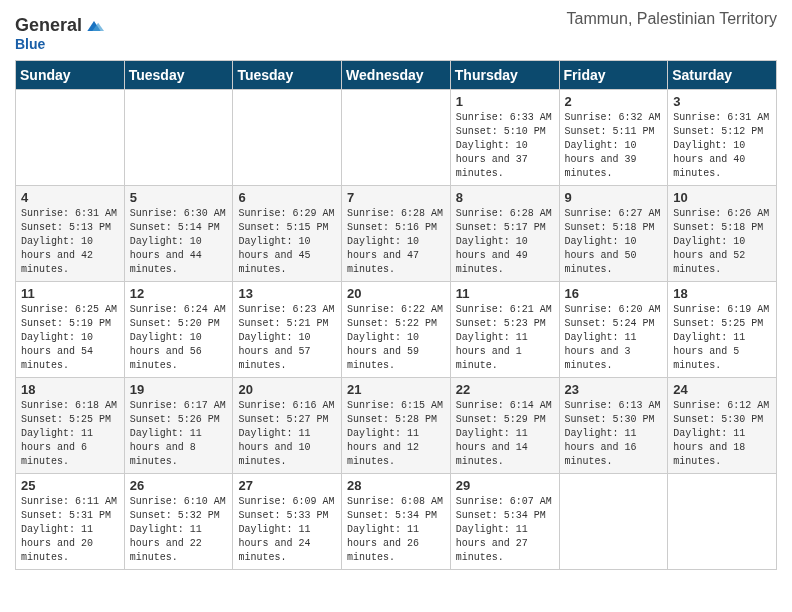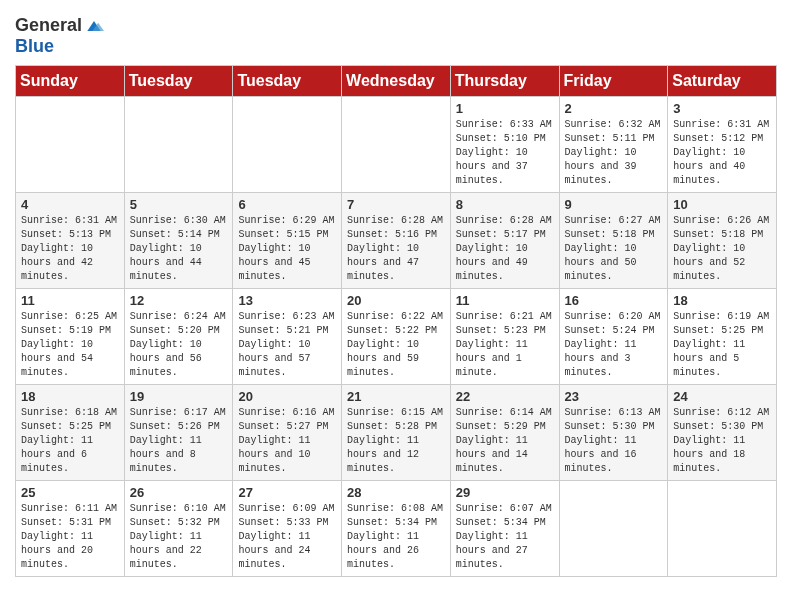--- a/index.html
+++ b/index.html
@@ -25,21 +25,21 @@
     .logo-text {
       display: flex;
       align-items: center;
     }
     .logo-general {
       font-size: 18px;
       font-weight: bold;
       color: #333;
     }
     .logo-blue {
-      font-size: 18px;
+      font-size: 14px;
       font-weight: bold;
       color: #1a5fa8;
     }
     .logo-icon {
       width: 20px;
       height: 20px;
       margin-left: 2px;
     }
     .title-area {
       text-align: right;
@@ -53,23 +53,23 @@
     .location-title {
       font-size: 16px;
       color: #555;
     }
     table {
       width: 100%;
       border-collapse: collapse;
       table-layout: fixed;
     }
     thead tr th {
-      background-color: #b91c1c;
+      background-color: #0c4a6e;
       color: #fff;
-      font-size: 16px;
+      font-size: 14px;
       font-weight: bold;
       padding: 6px 4px;
       text-align: left;
       border: 1px solid #ccc;
     }
     tbody tr td {
       border: 1px solid #ccc;
       vertical-align: top;
       padding: 4px 5px;
       height: 85px;
@@ -103,20 +103,21 @@
     <div class="logo-text">
       <span class="logo-general">General</span>
       <svg class="logo-icon" viewBox="0 0 24 24">
         <polygon points="4,18 12,6 20,18" fill="#1a73c1"></polygon>
         <polygon points="10,18 17,8 24,18" fill="#4a9fd4" opacity="0.7"></polygon>
       </svg>
     </div>
     <span class="logo-blue">Blue</span>
   </div>
   <div class="title-area">
+    <div class="location-title">Tammun, Palestinian Territory</div>
   </div>
 </div>
 
 <table>
   <thead>
     <tr>
     <th>Sunday</th>
         <th>Tuesday</th>
         <th>Tuesday</th>
         <th>Wednesday</th>

